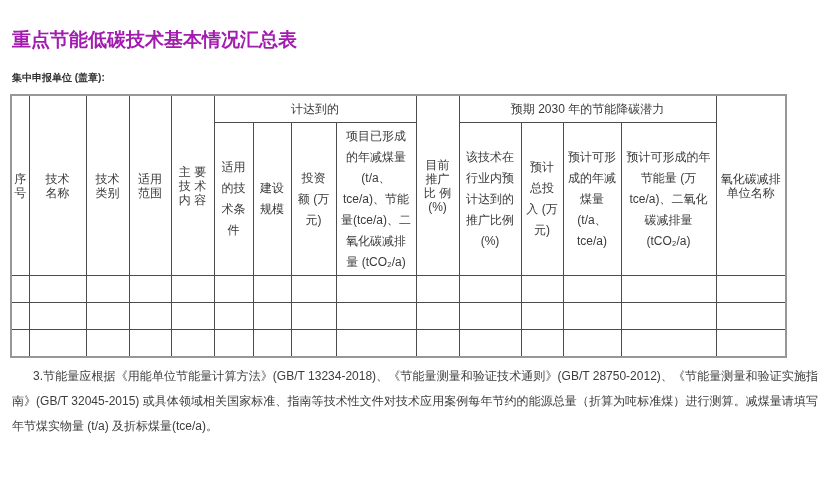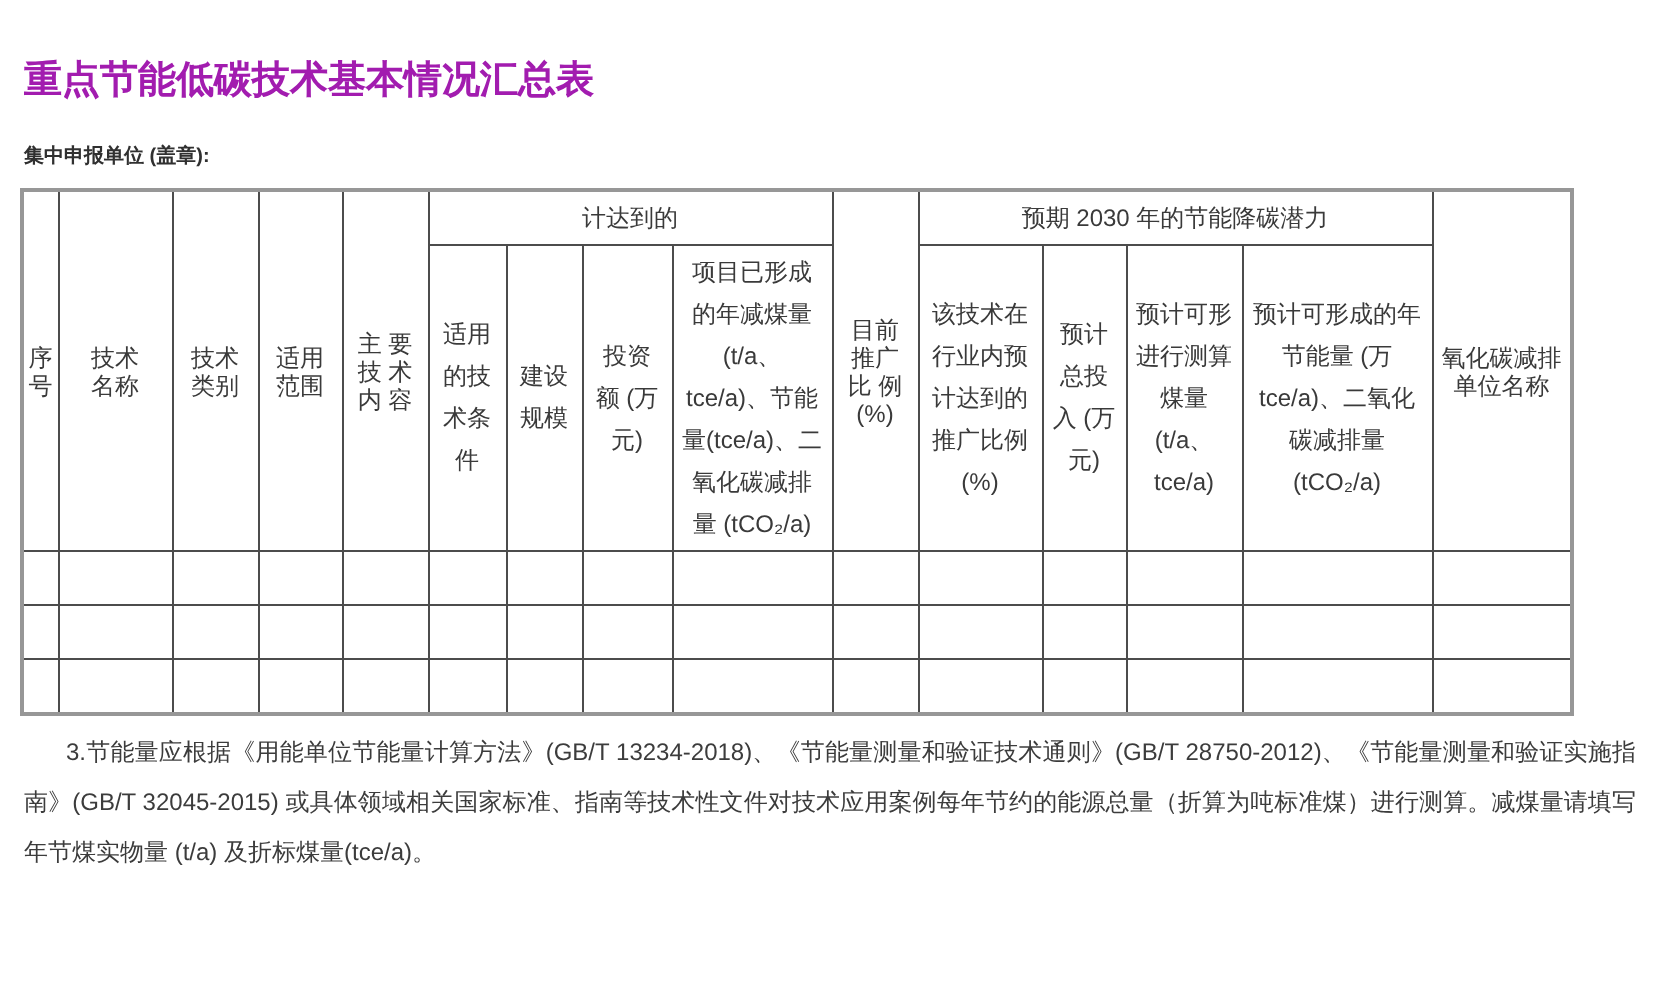--- a/index.html
+++ b/index.html
@@ -107,21 +107,21 @@
         <th>该技术在
 行业内预
 计达到的
 推广比例
 (%)</th>
         <th>预计
 总投
 入 (万
 元)</th>
         <th>预计可形
-进行测算
+成的年减
 煤量
 (t/a、
 tce/a)</th>
         <th>预计可形成的年
 节能量 (万
 tce/a)、二氧化
 碳减排量
 (tCO₂/a)</th>
       </tr>
     </thead>

